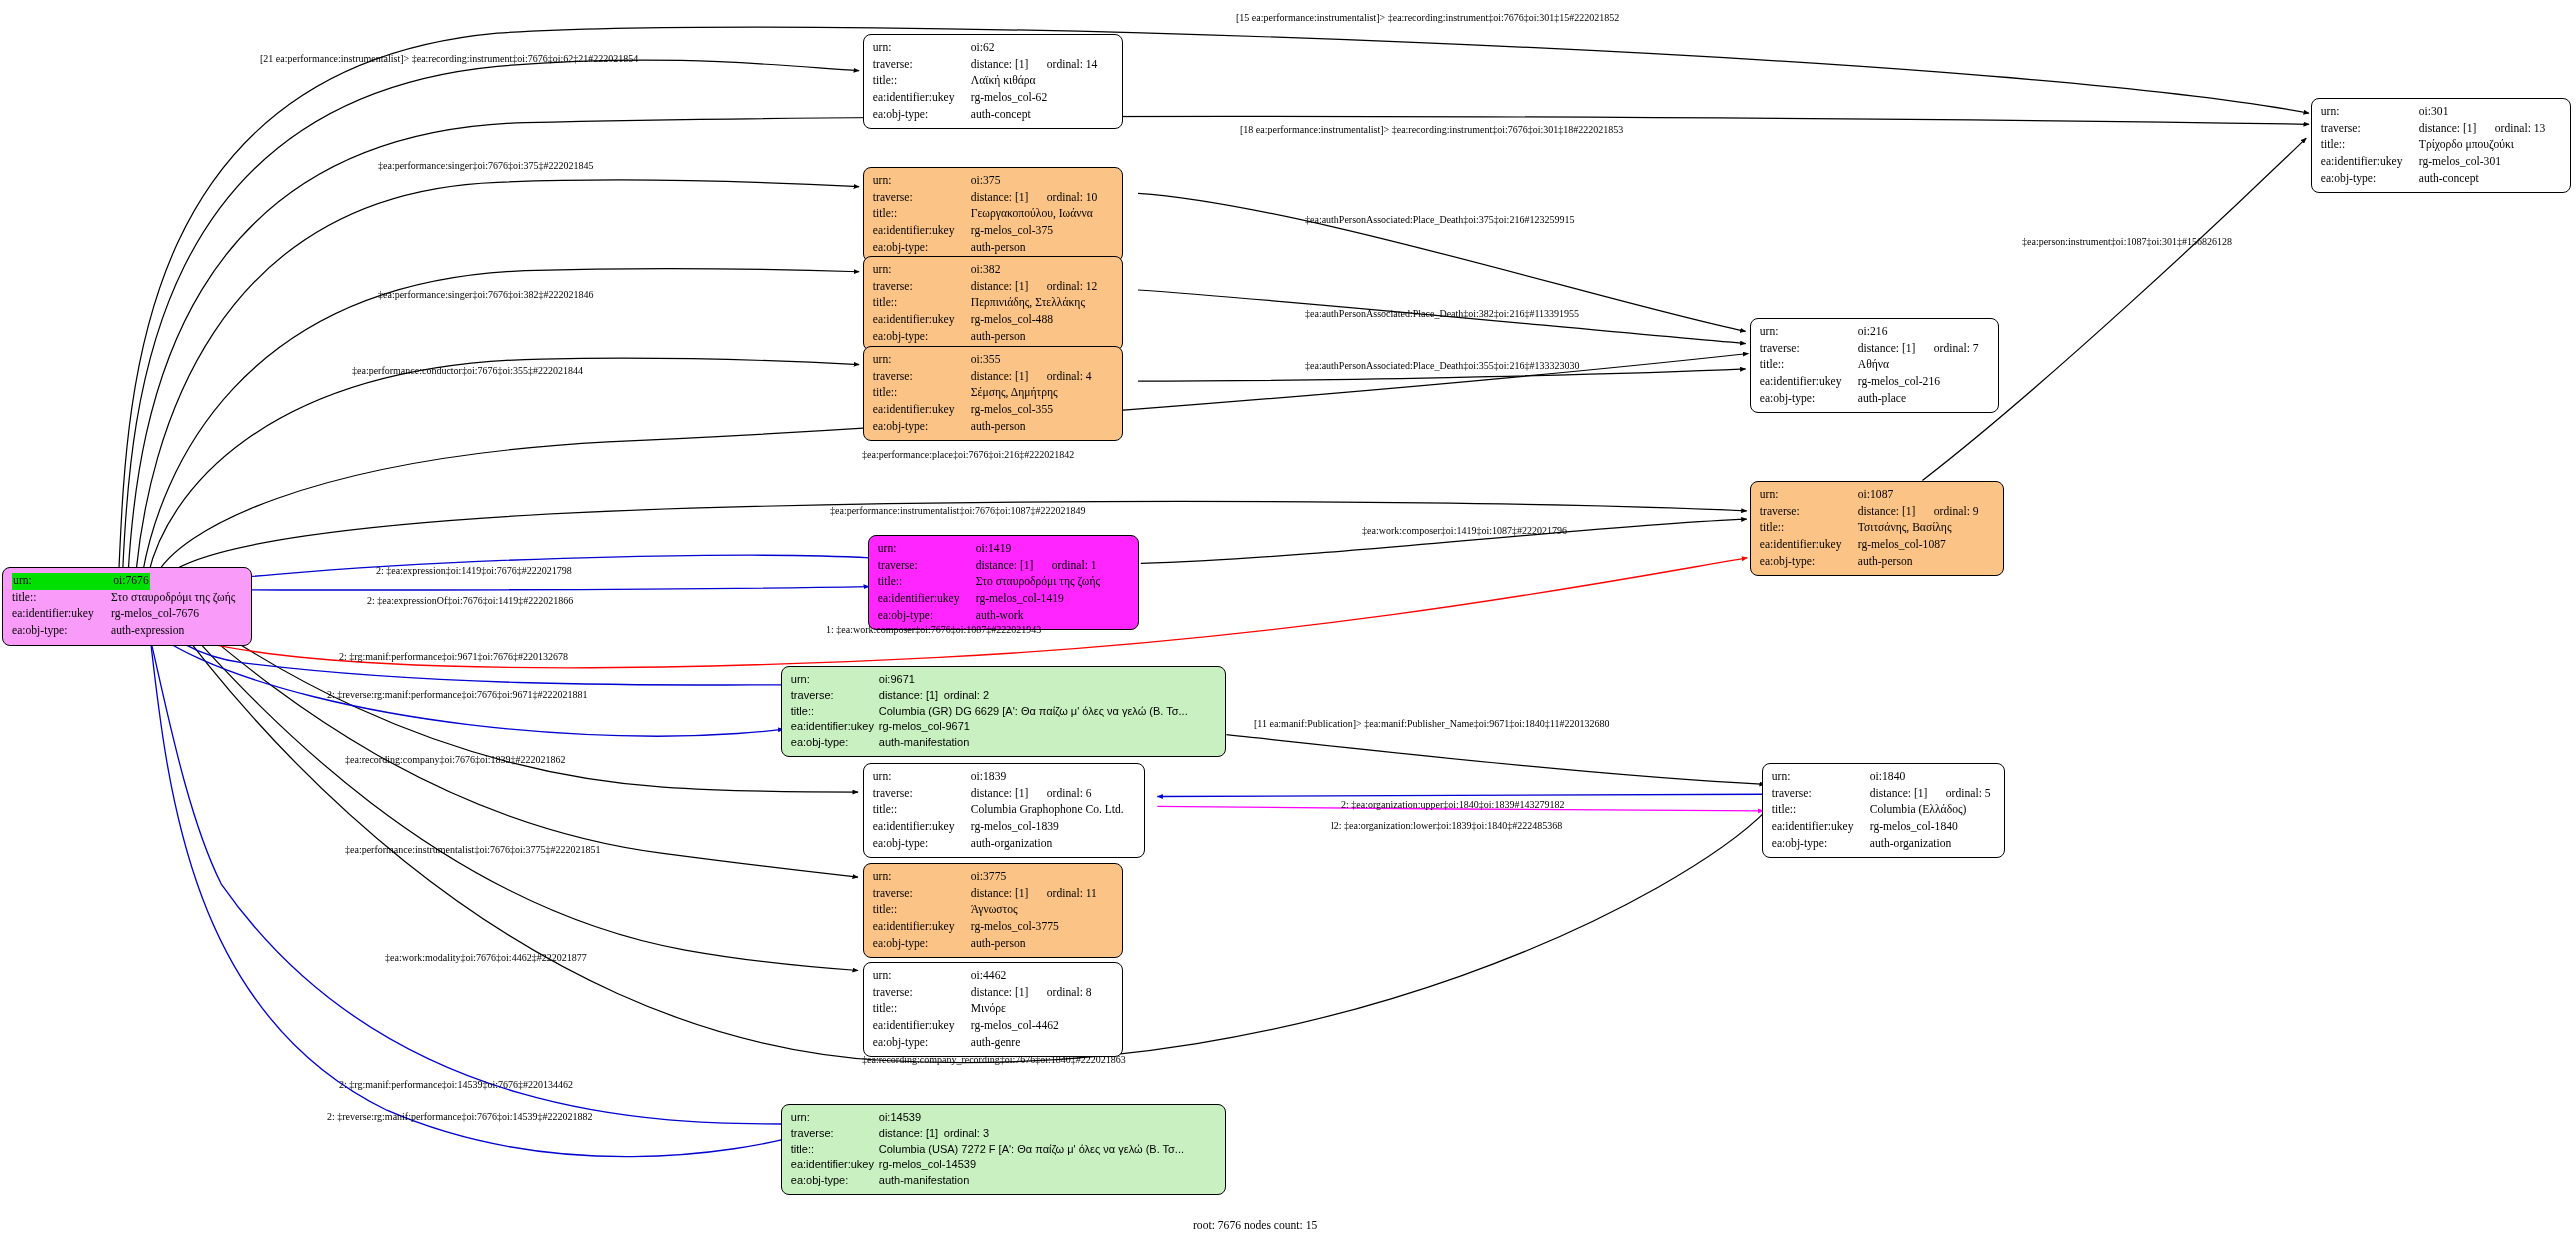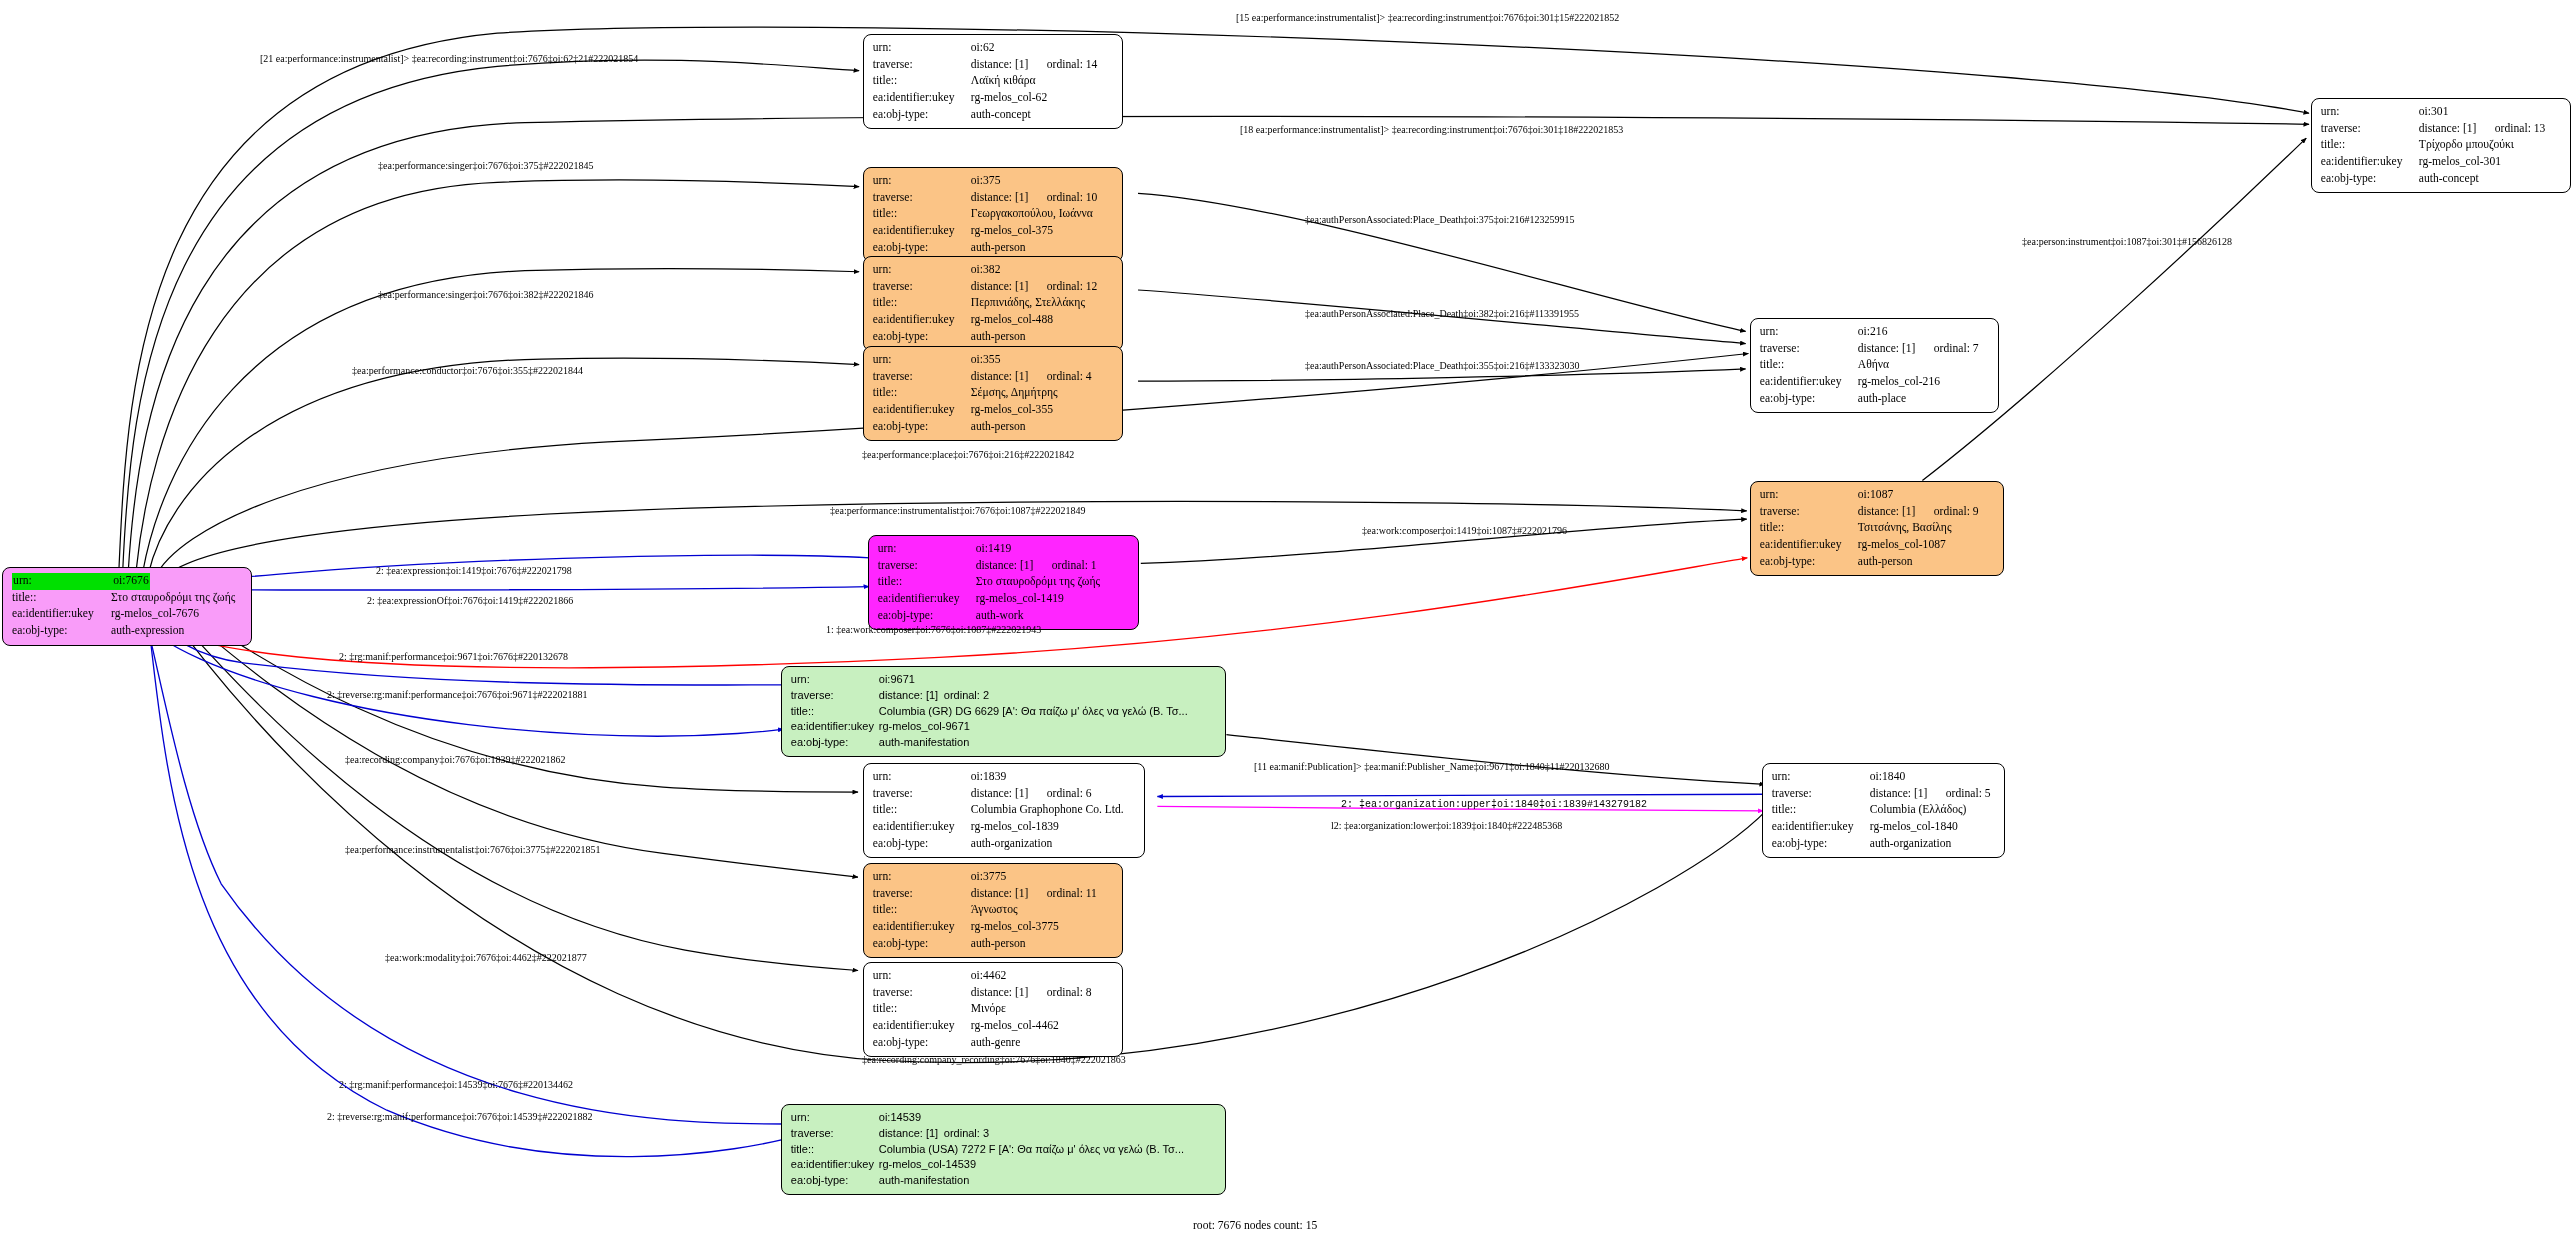--- a/index.html
+++ b/index.html
@@ -508,22 +508,22 @@
   <div class="elabel" style="left:862px;top:449px;">‡ea:performance:place‡oi:7676‡oi:216‡#222021842</div>
   <div class="elabel" style="left:2022px;top:236px;">‡ea:person:instrument‡oi:1087‡oi:301‡#156826128</div>
   <div class="elabel" style="left:830px;top:505px;">‡ea:performance:instrumentalist‡oi:7676‡oi:1087‡#222021849</div>
   <div class="elabel" style="left:1362px;top:525px;text-align:center;">‡ea:work:composer‡oi:1419‡oi:1087‡#222021796</div>
   <div class="elabel" style="left:376px;top:565px;">2: ‡ea:expression‡oi:1419‡oi:7676‡#222021798</div>
   <div class="elabel" style="left:367px;top:595px;">2: ‡ea:expressionOf‡oi:7676‡oi:1419‡#222021866</div>
   <div class="elabel" style="left:826px;top:624px;">1: ‡ea:work:composer‡oi:7676‡oi:1087‡#222021943</div>
   <div class="elabel" style="left:339px;top:651px;">2: ‡rg:manif:performance‡oi:9671‡oi:7676‡#220132678</div>
   <div class="elabel" style="left:327px;top:689px;">2: ‡reverse:rg:manif:performance‡oi:7676‡oi:9671‡#222021881</div>
   <div class="elabel" style="left:345px;top:754px;">‡ea:recording:company‡oi:7676‡oi:1839‡#222021862</div>
-  <div class="elabel" style="left:1254px;top:761px;font-family:Liberation Serif, serif;">[11 ea:manif:Publication]&gt; ‡ea:manif:Publisher_Name‡oi:9671‡oi:1840‡11#220132680</div>
-  <div class="elabel" style="left:1341px;top:799px;font-family:Liberation Mono, monospace;">2: ‡ea:organization:upper‡oi:1840‡oi:1839#143279182</div>
+  <div class="elabel" style="left:1254px;top:718px;font-family:Liberation Serif, serif;">[11 ea:manif:Publication]&gt; ‡ea:manif:Publisher_Name‡oi:9671‡oi:1840‡11#220132680</div>
+  <div class="elabel" style="left:1341px;top:799px;">2: ‡ea:organization:upper‡oi:1840‡oi:1839#143279182</div>
   <div class="elabel" style="left:1331px;top:820px;">l2: ‡ea:organization:lower‡oi:1839‡oi:1840‡#222485368</div>
   <div class="elabel" style="left:345px;top:844px;">‡ea:performance:instrumentalist‡oi:7676‡oi:3775‡#222021851</div>
   <div class="elabel" style="left:345px;top:952px;margin-left:40px;">‡ea:work:modality‡oi:7676‡oi:4462‡#222021877</div>
   <div class="elabel" style="left:862px;top:1054px;">‡ea:recording:company_recording‡oi:7676‡oi:1840‡#222021863</div>
   <div class="elabel" style="left:339px;top:1079px;">2: ‡rg:manif:performance‡oi:14539‡oi:7676‡#220134462</div>
   <div class="elabel" style="left:327px;top:1111px;">2: ‡reverse:rg:manif:performance‡oi:7676‡oi:14539‡#222021882</div>
 
   <div class="footer" style="left:1193px;top:1219px;">root: 7676 nodes count: 15</div>
 
 </div>

